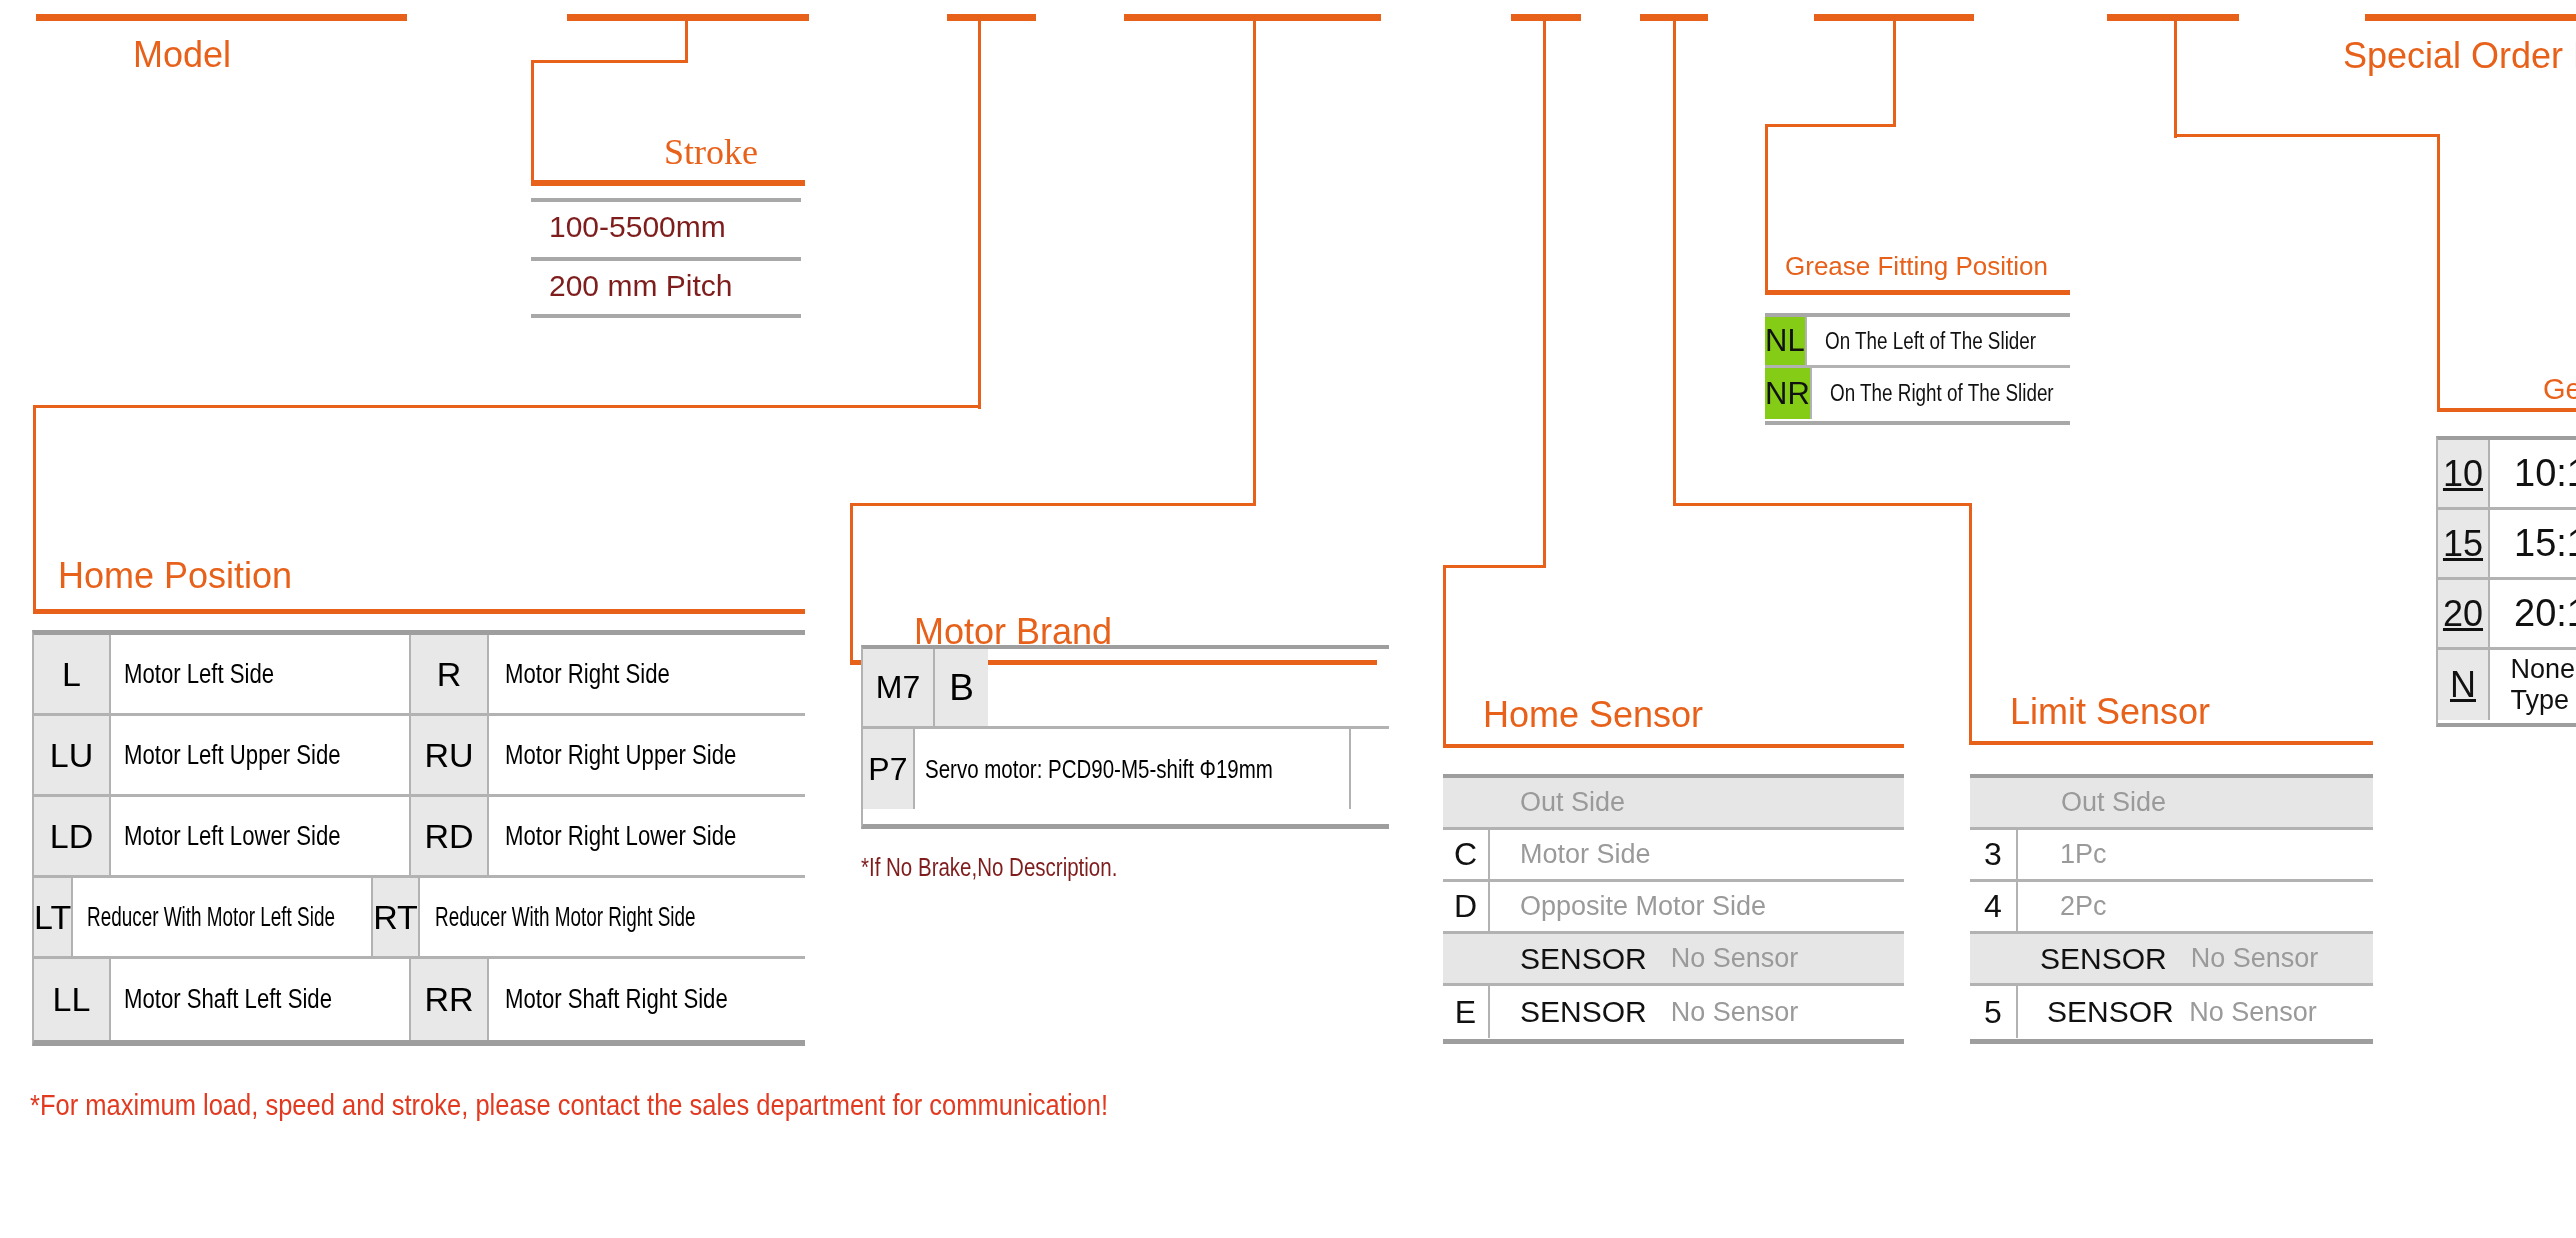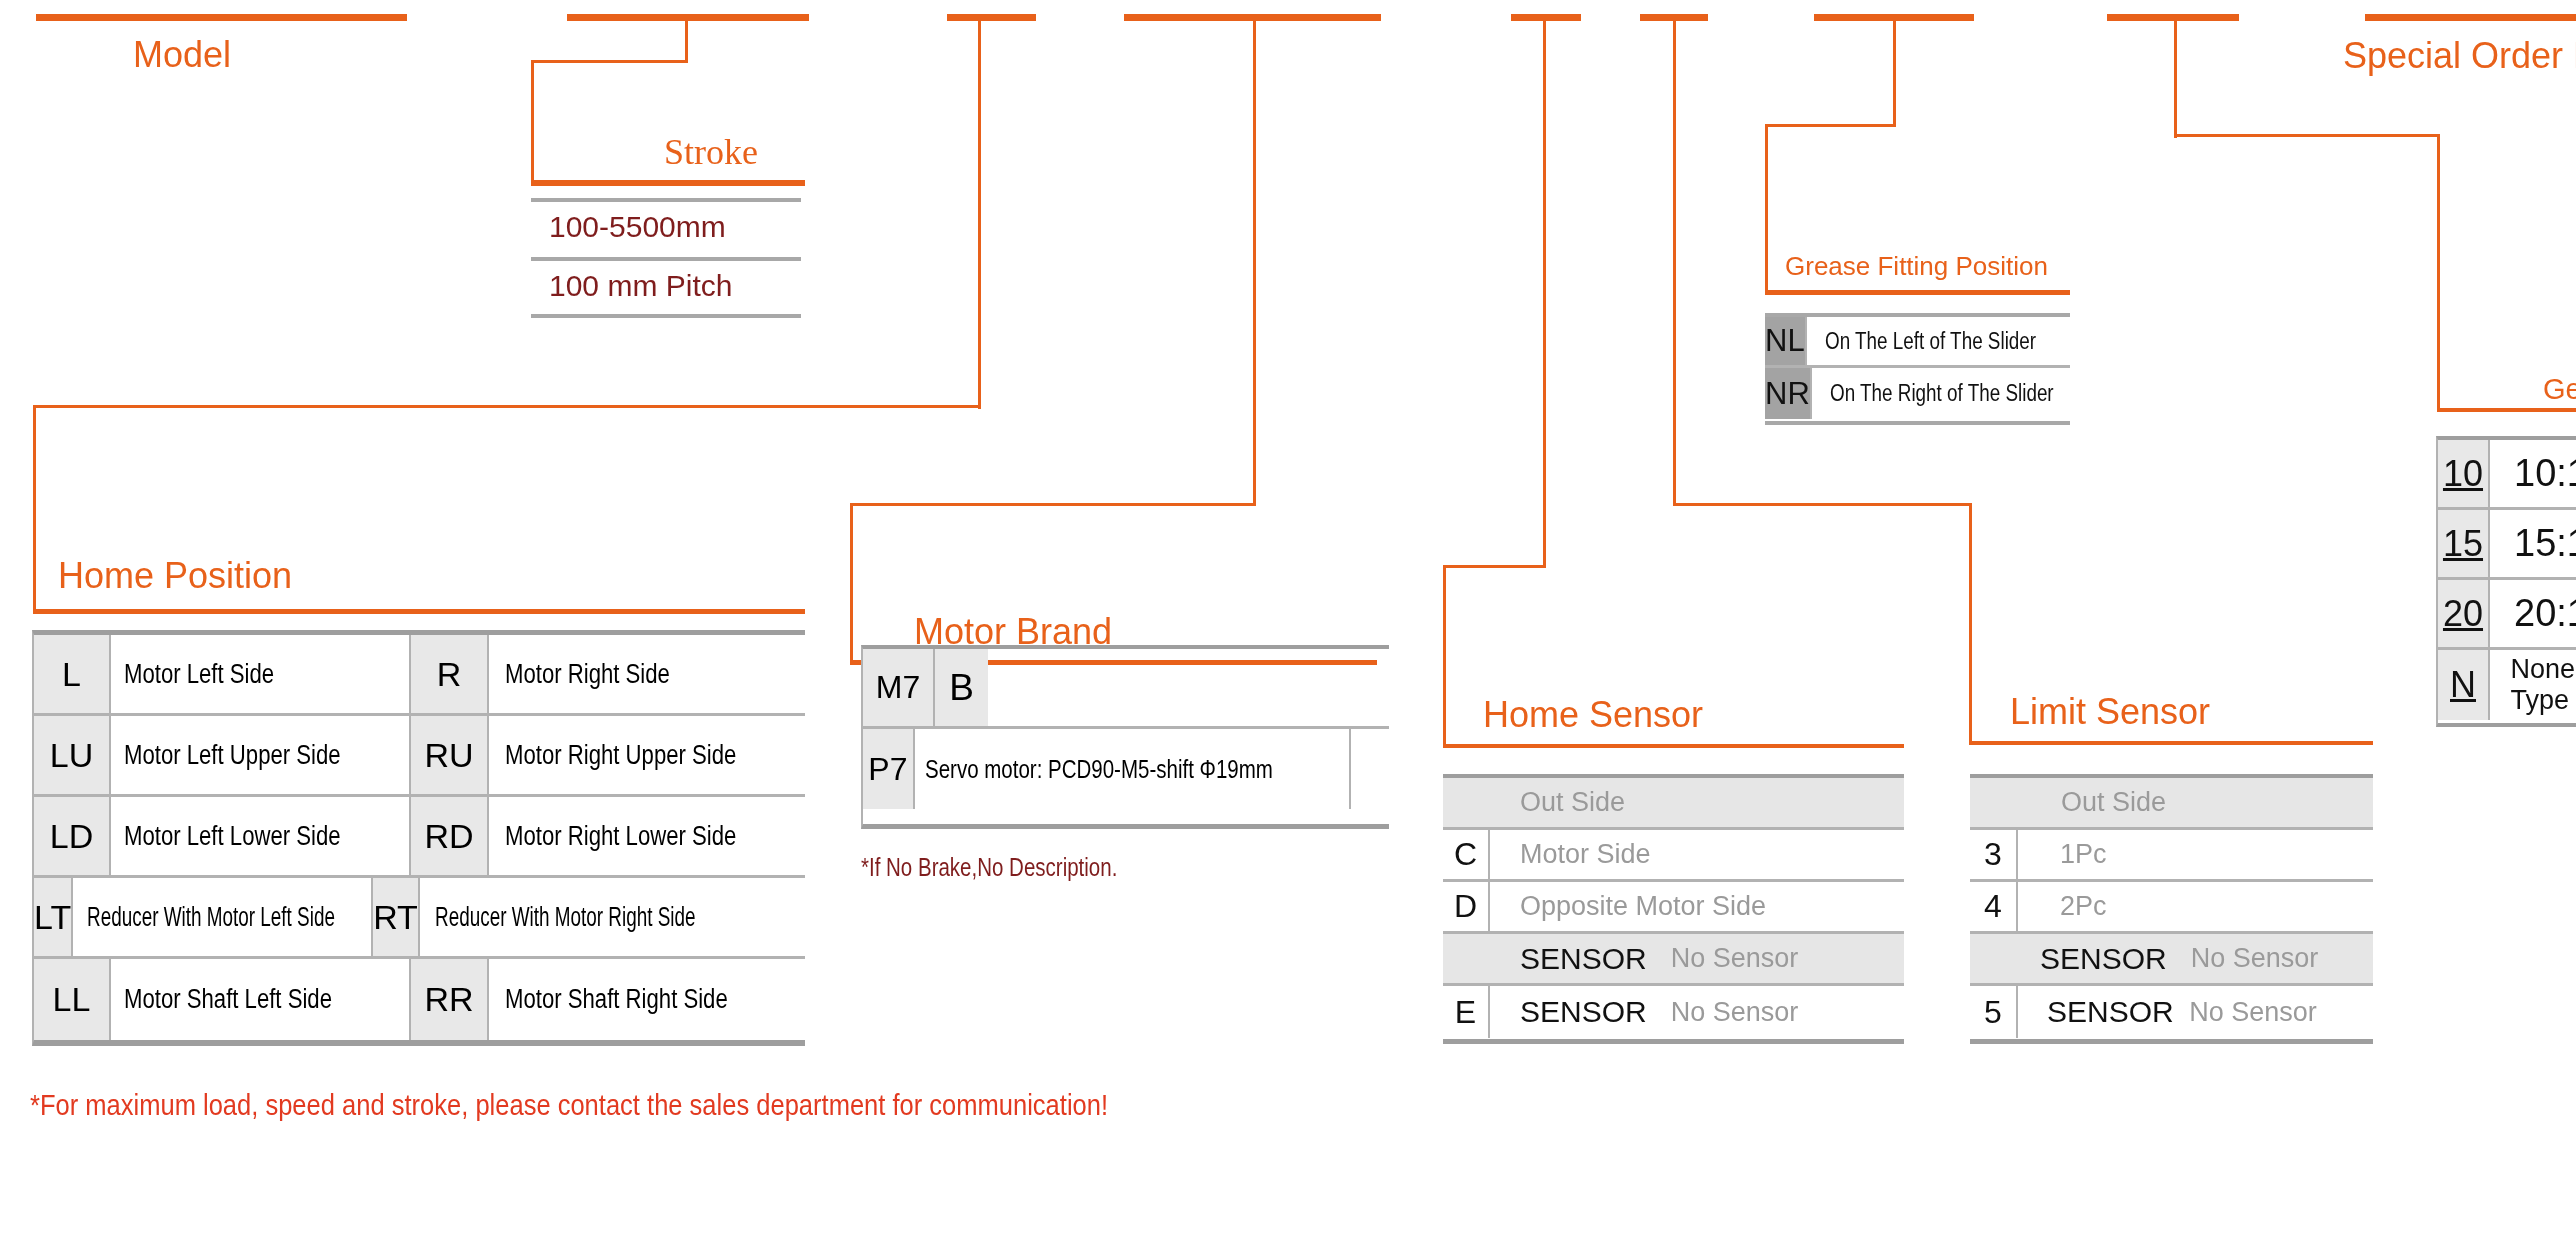--- a/index.html
+++ b/index.html
@@ -13,21 +13,21 @@
   .cond{display:inline-block;transform:scaleX(0.82);transform-origin:left center;white-space:nowrap;}
   .xcond{display:inline-block;transform:scaleX(0.70);transform-origin:left center;white-space:nowrap;}
   .gtxt{color:#9a9a9a;}
   
   .tbl{position:absolute;box-sizing:border-box;}
   .row{display:flex;box-sizing:border-box;align-items:stretch;}
   .cell{display:flex;align-items:center;box-sizing:border-box;overflow:visible;}
   .codecell{justify-content:center;}
   .graybg{background:#e8e8e8;}
   .hdrbg{background:#e6e6e6;}
-  .creambg{background:#a3a3a3;}
+  .creambg{background:#84cc16;}
   .bdr-b{border-bottom:3.1px solid #b2b2b2;}
   .bdr-r{border-right:2.6px solid #b2b2b2;}
   
   #mp-table{left:32px;top:630px;width:773px;height:416px;border-top:5.2px solid #9e9e9e;border-bottom:6.2px solid #9e9e9e;border-left:2.6px solid #b2b2b2;}
   #mp-table .row{height:81px;}
   #mp-table .code{width:77px;font-size:34px;}
   #mp-table .desc1{width:300px;padding-left:13.4px;font-size:27px;}
   #mp-table .code2{width:78px;font-size:34px;}
   #mp-table .desc2{flex:1;padding-left:15.5px;font-size:27px;}
   
@@ -107,21 +107,21 @@
   <div class="ol" style="left:2174px;top:134px;width:266px;height:3.1px;"></div>
   <div class="ol" style="left:2437px;top:134px;width:3.1px;height:277px;"></div>
 
   <div class="lbl" style="left:133px;top:37px;font-size:36px;">Model</div>
 
   <div class="lbl" style="left:664px;top:134px;font-size:36px;font-family:Liberation Serif, serif;">Stroke</div>
   <div class="ol" style="left:531px;top:180px;width:274px;height:6.2px;"></div>
   <div class="gl" style="left:531px;top:198px;width:270px;height:4.1px;"></div>
   <div class="blk" style="left:549px;top:212px;font-size:30px;">100-5500mm</div>
   <div class="gl" style="left:531px;top:257px;width:270px;height:4.1px;"></div>
-  <div class="blk" style="left:549px;top:271px;font-size:30px;">100 mm Pitch</div>
+  <div class="blk" style="left:549px;top:271px;font-size:30px;">200 mm Pitch</div>
   <div class="gl" style="left:531px;top:314px;width:270px;height:4.1px;"></div>
 
   <div class="lbl" style="left:58px;top:558px;font-size:36px;">Home Position</div>
   <div class="ol" style="left:33px;top:609px;width:772px;height:5.2px;"></div>
 
   <div class="lbl" style="left:914px;top:614px;font-size:36px;">Motor Brand</div>
   <div class="ol" style="left:850px;top:660px;width:527px;height:5.2px;"></div>
 
   <div class="lbl" style="left:1483px;top:697px;font-size:36px;">Home Sensor</div>
   <div class="ol" style="left:1443px;top:744px;width:461px;height:4.1px;"></div>

